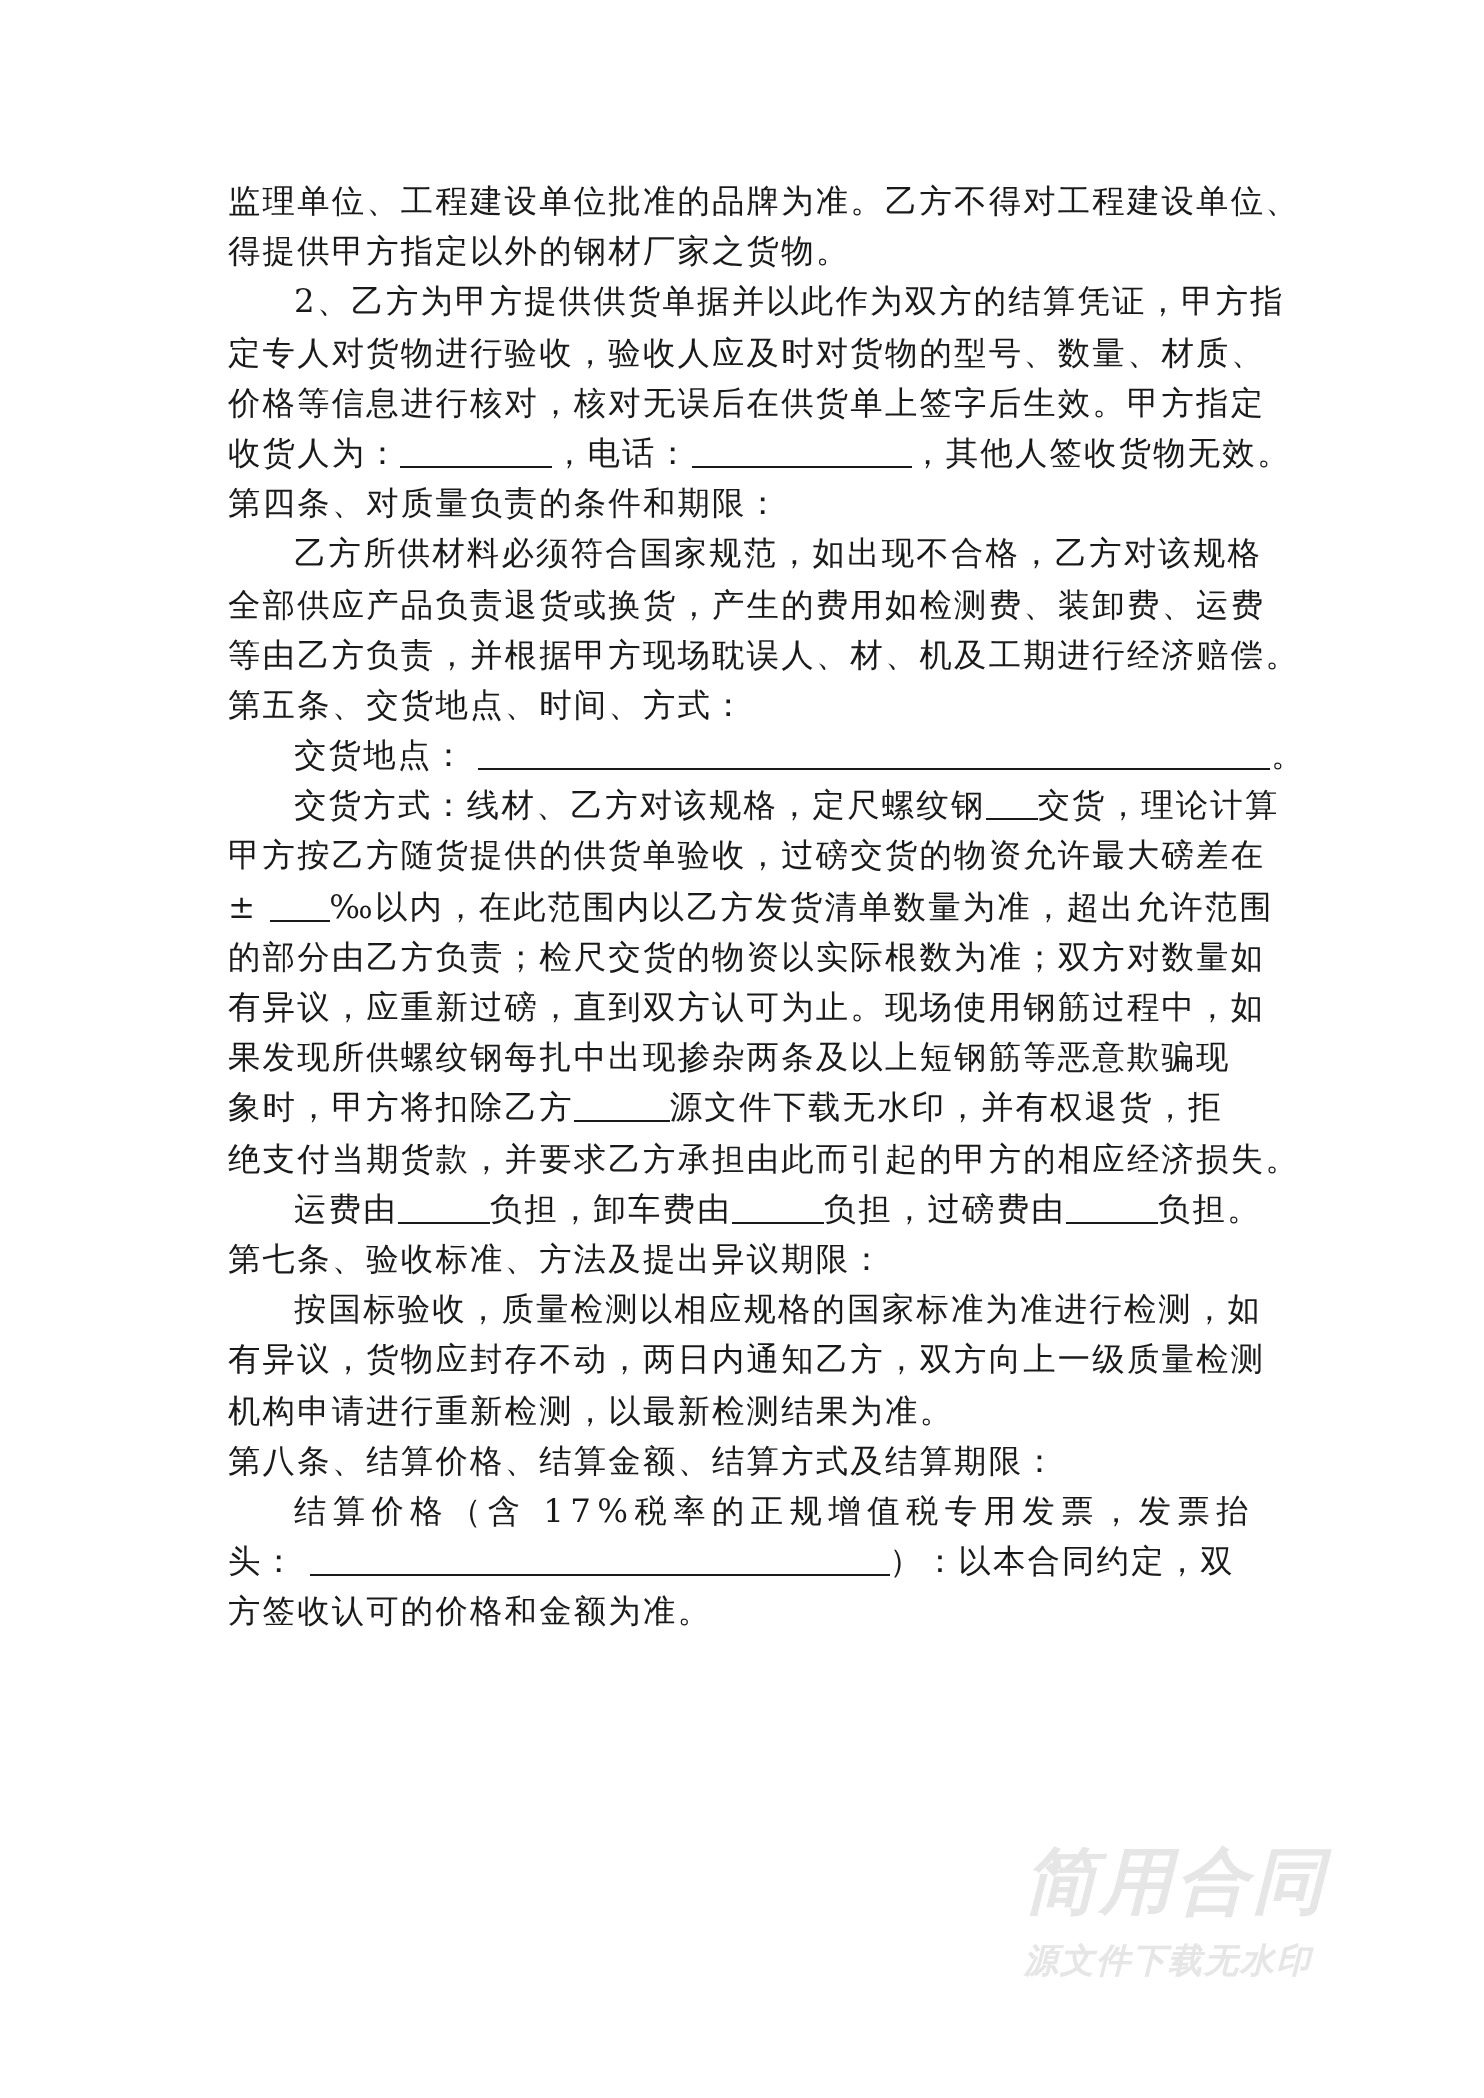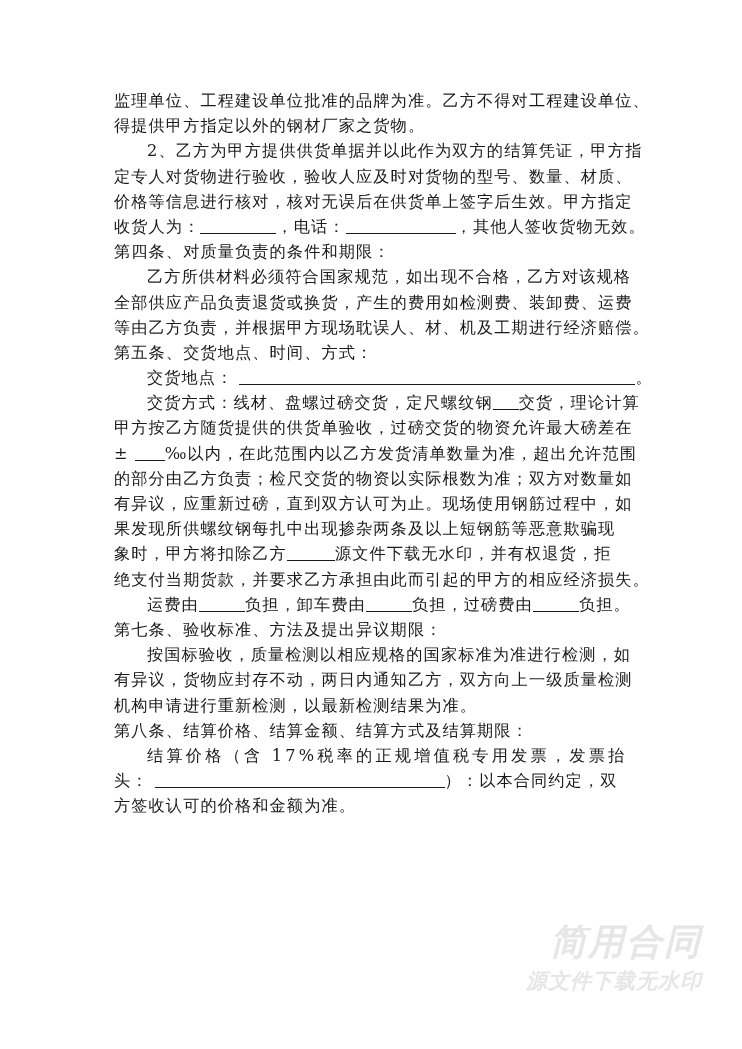--- a/index.html
+++ b/index.html
@@ -14,24 +14,24 @@
     }
     .line { white-space: nowrap; height: 25.2px; overflow: visible; }
     .indent { padding-left: 33px; }
     .blank {
       display: inline-block; border-bottom: 1px solid #1a1a1a;
       height: 16px; vertical-align: -2px;
     }
     .watermark {
       position: absolute; left: 512px; top: 920px; width: 190px;
       color: #e6e6e6; font-family: "DejaVu Sans", sans-serif;
-      font-weight: bold; font-style: italic; text-align: right;
+      font-weight: bold; font-style: italic; text-align: left;
     }
     .wm-main { font-size: 36px; letter-spacing: 2px; line-height: 44px; }
-    .wm-sub { font-size: 21px; letter-spacing: 1px; line-height: 26px; margin-top: 4px; }
+    .wm-sub { font-size: 17px; letter-spacing: 1px; line-height: 26px; margin-top: 4px; }
   </style>
 </head>
 <body>
 
 <div class="page">
   <div class="line">监理单位、工程建设单位批准的品牌为准。乙方不得对工程建设单位、</div>
   <div class="line">得提供甲方指定以外的钢材厂家之货物。</div>
   <div class="line indent">2、乙方为甲方提供供货单据并以此作为双方的结算凭证，甲方指</div>
   <div class="line">定专人对货物进行验收，验收人应及时对货物的型号、数量、材质、</div>
   <div class="line">价格等信息进行核对，核对无误后在供货单上签字后生效。甲方指定</div>
@@ -42,21 +42,21 @@
   <div class="line">第四条、对质量负责的条件和期限：</div>
   <div class="line indent">乙方所供材料必须符合国家规范，如出现不合格，乙方对该规格</div>
   <div class="line">全部供应产品负责退货或换货，产生的费用如检测费、装卸费、运费</div>
   <div class="line">等由乙方负责，并根据甲方现场耽误人、材、机及工期进行经济赔偿。</div>
 
   <div class="line">第五条、交货地点、时间、方式：</div>
   <div class="line indent">
     <span>交货地点：</span><span class="blank" style="width:396px; margin-left:6px"></span><span>。</span>
   </div>
   <div class="line indent">
-    <span>交货方式：线材、盘螺过磅交货，定尺螺纹钢</span><span class="blank" style="width:26px"></span><span>交货，理论计算</span>
+    <span>交货方式：线材、乙方对该规格，定尺螺纹钢</span><span class="blank" style="width:26px"></span><span>交货，理论计算</span>
   </div>
   <div class="line">甲方按乙方随货提供的供货单验收，过磅交货的物资允许最大磅差在</div>
   <div class="line">
     <span>±</span><span class="blank" style="width:30px; margin-left:6px"></span><span>‰以内，在此范围内以乙方发货清单数量为准，超出允许范围</span>
   </div>
   <div class="line">的部分由乙方负责；检尺交货的物资以实际根数为准；双方对数量如</div>
   <div class="line">有异议，应重新过磅，直到双方认可为止。现场使用钢筋过程中，如</div>
   <div class="line">果发现所供螺纹钢每扎中出现掺杂两条及以上短钢筋等恶意欺骗现</div>
   <div class="line">
     <span>象时，甲方将扣除乙方</span><span class="blank" style="width:48px"></span><span>源文件下载无水印，并有权退货，拒</span>

